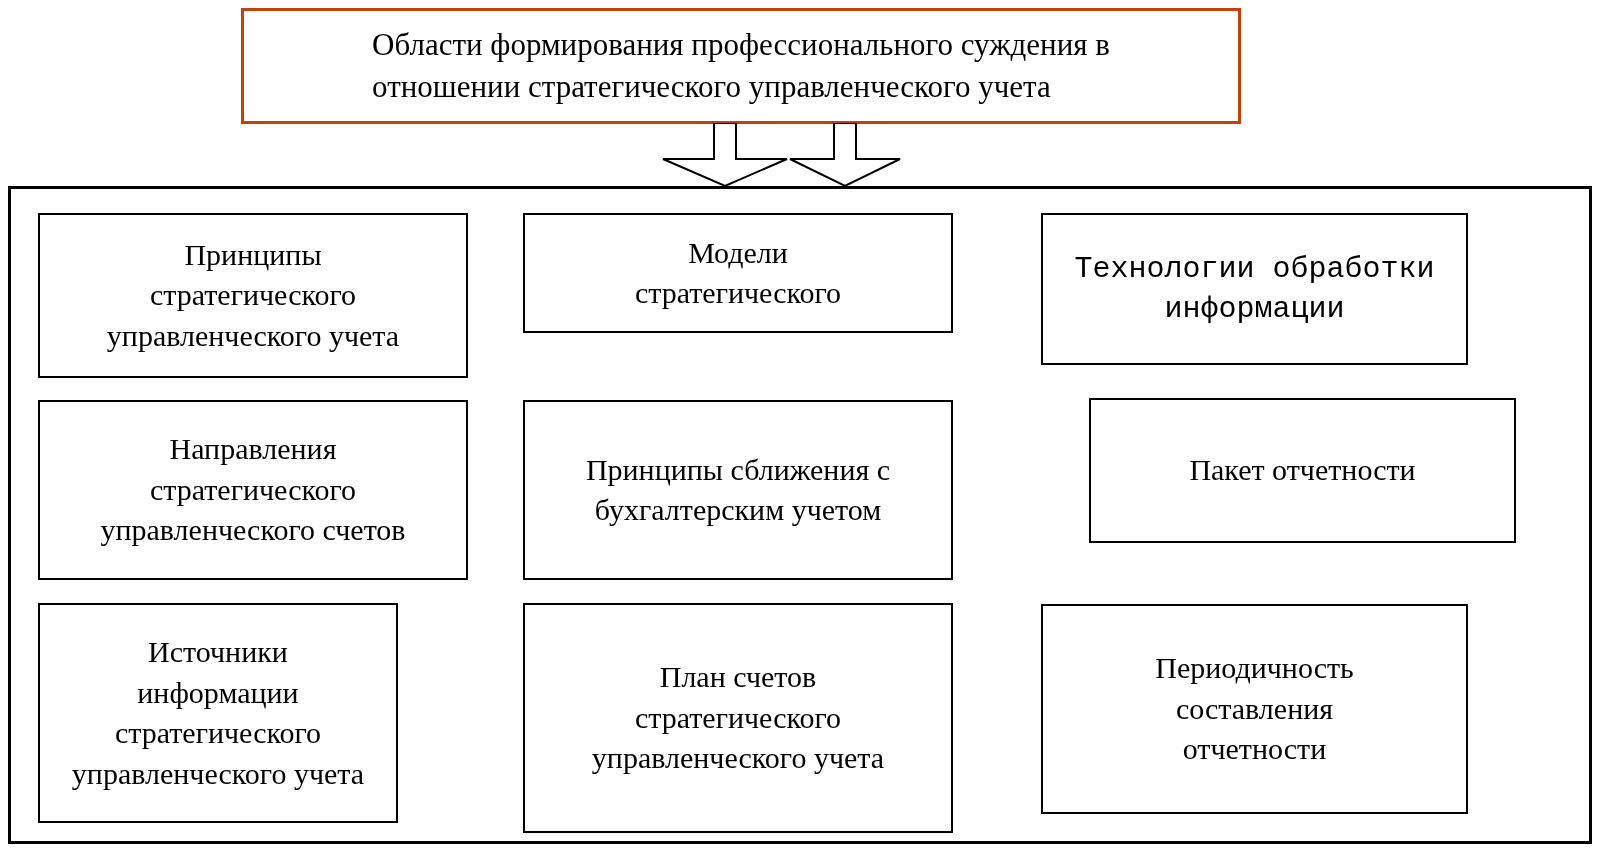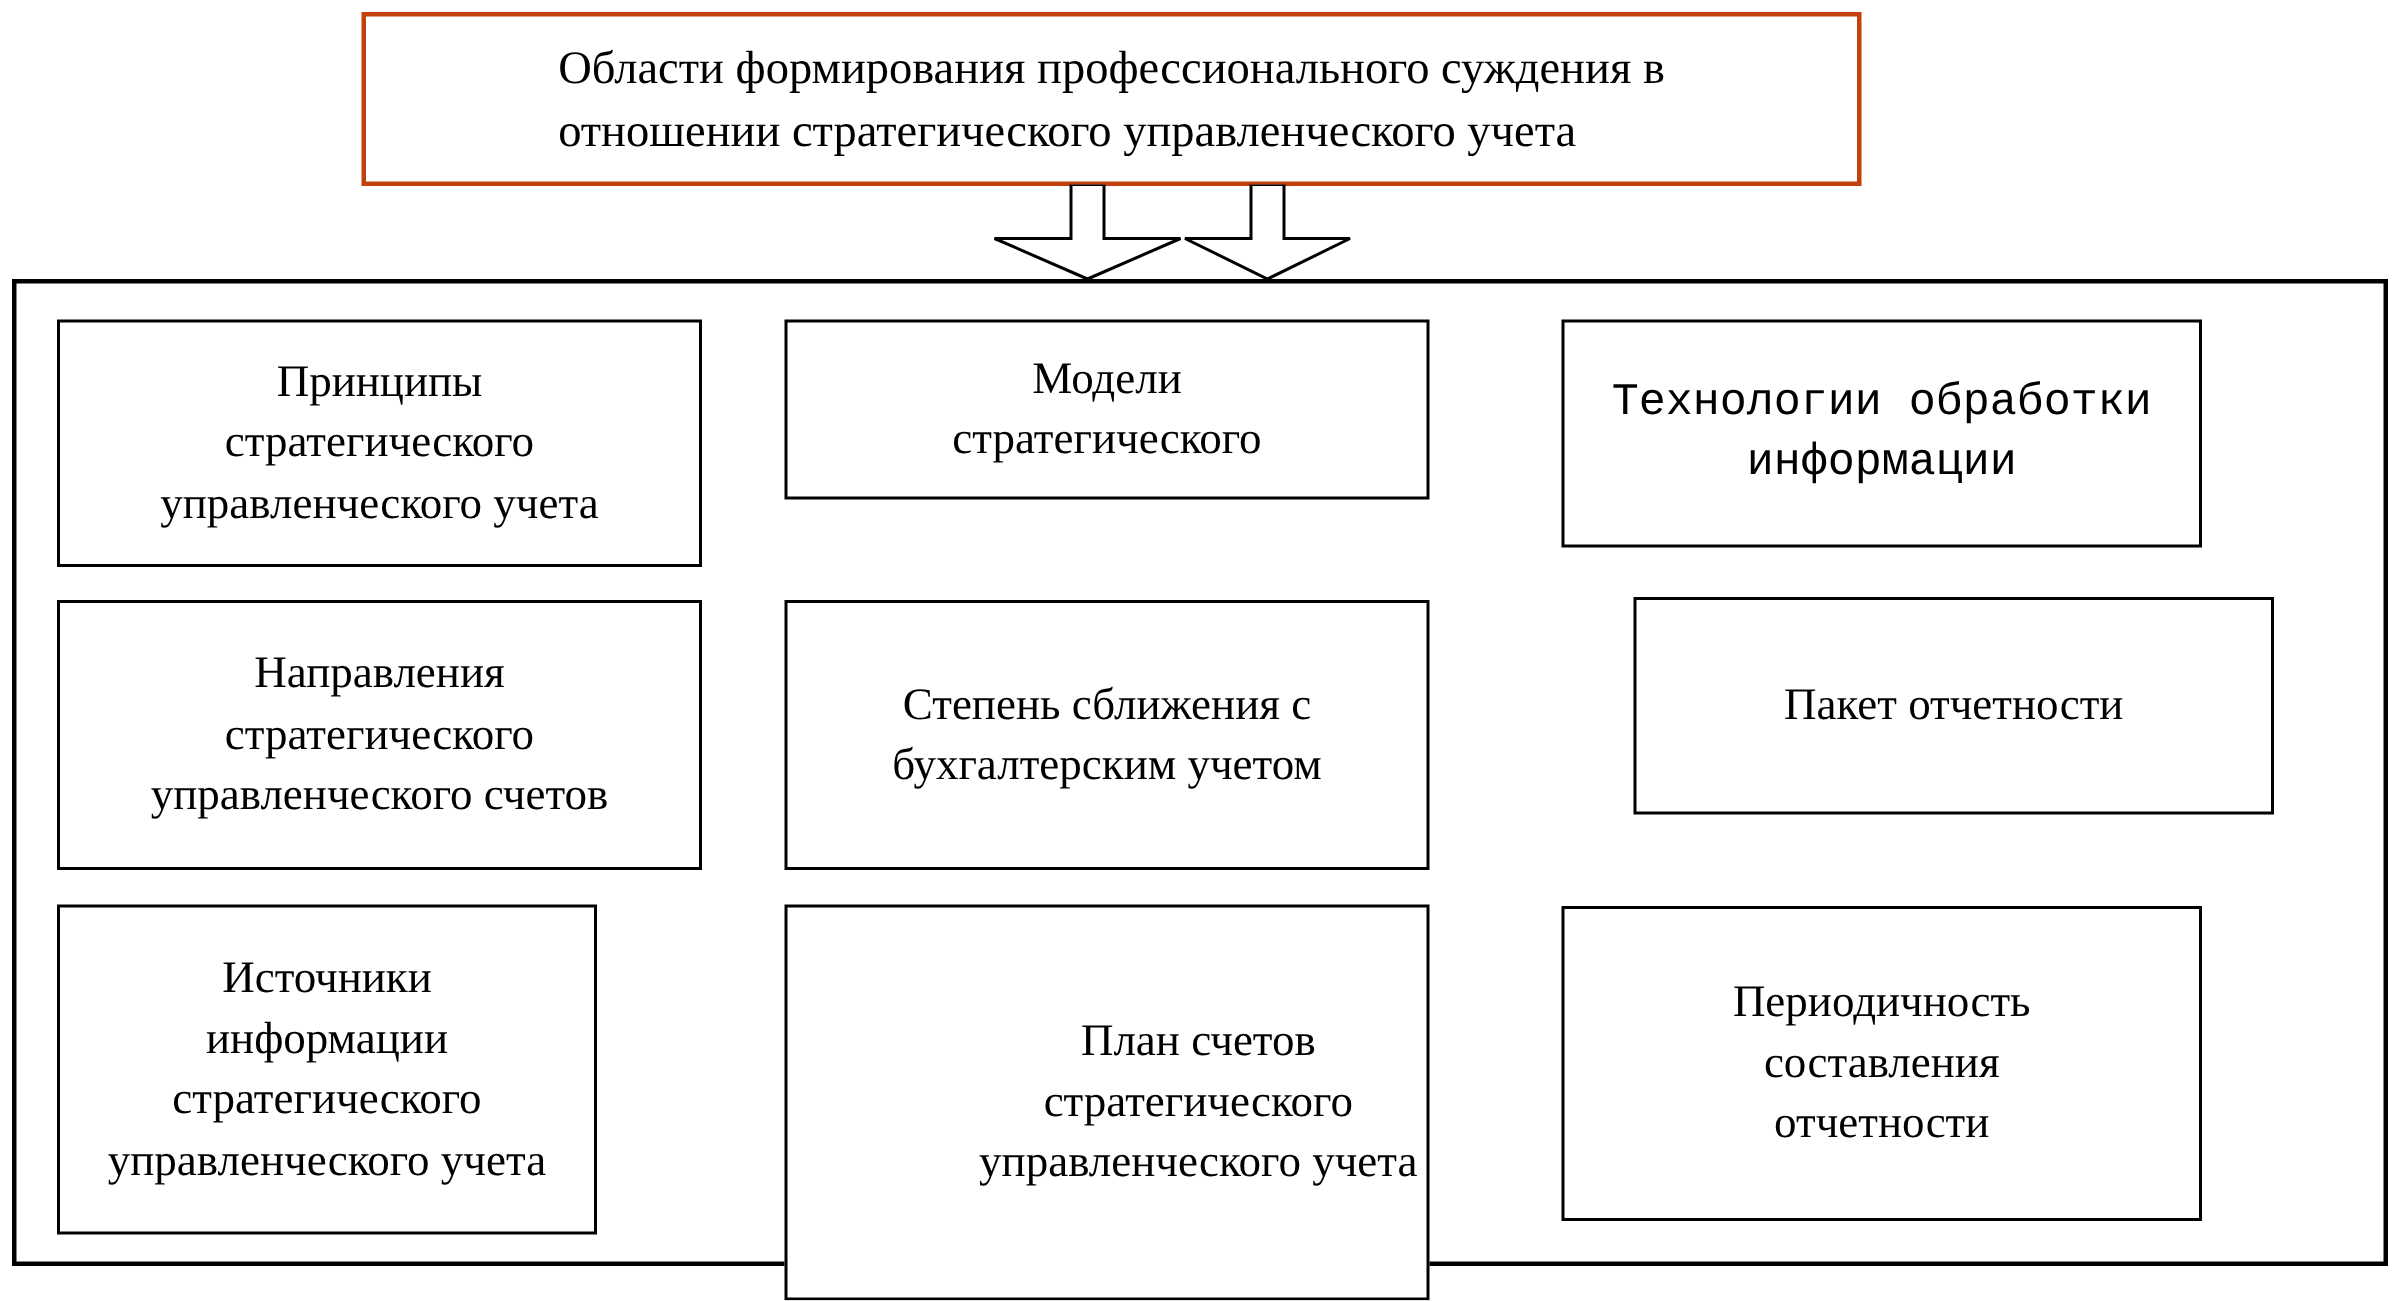--- a/index.html
+++ b/index.html
@@ -55,30 +55,30 @@
     border: 2px solid #000000;
     box-sizing: border-box;
     display: flex;
     align-items: center;
     justify-content: center;
     text-align: center;
     font-size: 30px;
     line-height: 1.35;
     white-space: pre-line;
     background: #ffffff;
-    padding: 4px 6px;
+    padding: 4px 22px;
   }
   
   .pos-1 { left: 27px;   top: 24px;  width: 430px; height: 165px; }
   .pos-4 { left: 27px;   top: 211px; width: 430px; height: 180px; }
   .pos-7 { left: 27px;   top: 414px; width: 360px; height: 220px; }
   
   .pos-2 { left: 512px;  top: 24px;  width: 430px; height: 120px; }
   .pos-5 { left: 512px;  top: 211px; width: 430px; height: 180px; }
-  .pos-8 { left: 512px;  top: 414px; width: 430px; height: 264px; justify-content: flex-end; }
+  .pos-8 { left: 512px;  top: 414px; width: 430px; height: 230px; }
   
   .pos-3 { left: 1030px; top: 24px;  width: 427px; height: 152px; font-family: Liberation Mono, monospace; }
   .pos-6 { left: 1030px; top: 209px; width: 427px; height: 145px; margin-left: 48px; }
   .pos-9 { left: 1030px; top: 415px; width: 427px; height: 210px; }
 </style>
 </head>
 <body>
 
 <div class="canvas">
 
@@ -110,21 +110,21 @@
 информации</span>
     </div>
 
     <div class="node pos-4">
       <span>Направления
 стратегического
 управленческого счетов</span>
     </div>
 
     <div class="node pos-5">
-      <span>Степень сближения с
+      <span>Принципы сближения с
 бухгалтерским учетом</span>
     </div>
 
     <div class="node pos-6">
       <span>Пакет отчетности</span>
     </div>
 
     <div class="node pos-7">
       <span>Источники
 информации

